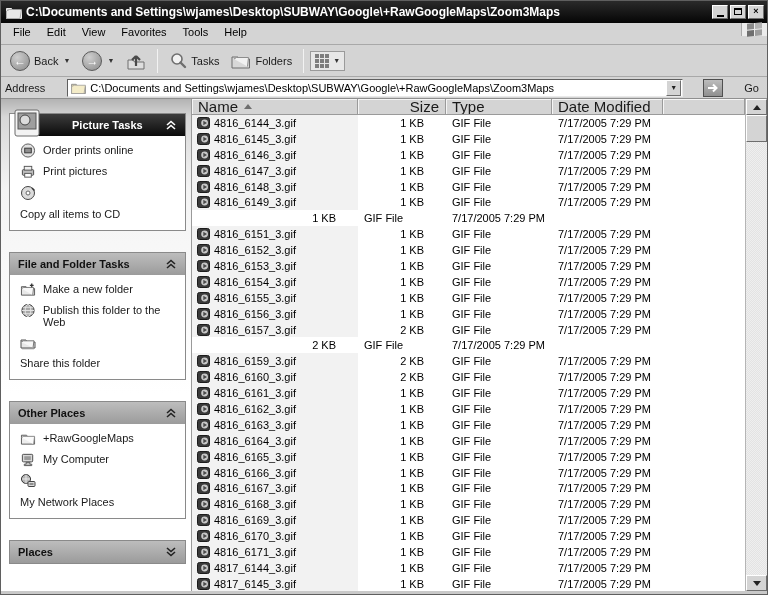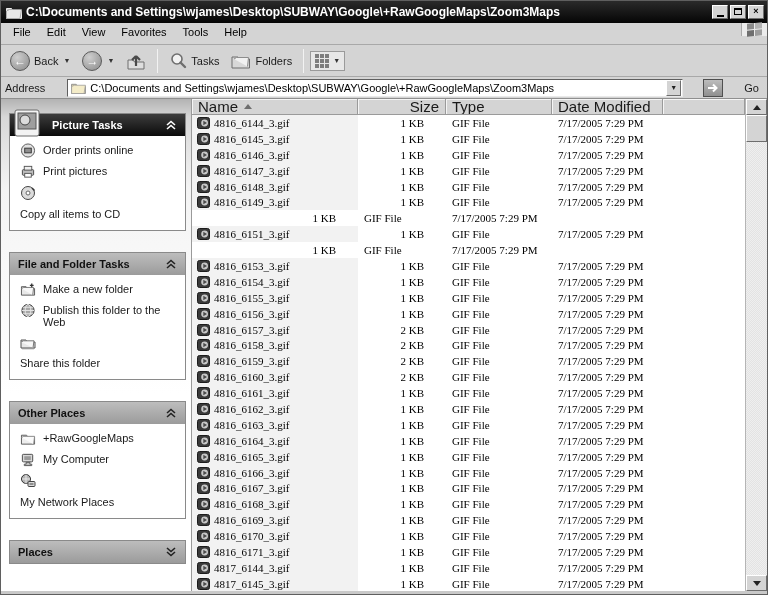--- a/index.html
+++ b/index.html
@@ -44,38 +44,38 @@
   .go-btn { width:20px; height:18px; background:linear-gradient(180deg,#bdbdbd,#8f8f8f); border:1px solid #4f4f4f; display:flex; align-items:center; justify-content:center; }
   .go-label { font-size:11px; color:#1a1a1a; padding:0 4px 0 1px; }
 
   
   .main { flex:1; display:flex; overflow:hidden; border-bottom:3px solid #c9c9c9; }
   .sidebar { width:191px; flex:0 0 auto; background:linear-gradient(180deg,#b3b3b3 0,#d7d7d7 18px,#f4f4f4 90px,#ffffff 60%); border-right:1px solid #9a9a9a; padding:14px 5px 0 8px; overflow:hidden; }
   .panel { background:#fff; border:1px solid #8a8a8a; margin-bottom:21px; }
   .panel-head { height:22px; display:flex; align-items:center; justify-content:space-between; padding:0 8px; font-size:11px; font-weight:bold; }
   .panel-head.dark { background:linear-gradient(180deg,#3d3d3d,#0a0a0a); color:#fff; }
   .panel-head.gray { background:linear-gradient(180deg,#bdbdbd,#9b9b9b); color:#111; }
-  .pt-head-wrap { position:relative; }
+  .pt-head-wrap { position:relative;padding-left:20px; }
   .pt-big-icon { position:absolute; left:2px; top:-6px; width:30px; height:30px; }
   .pt-title-pad { padding-left:34px; }
   .panel-body { padding:8px 6px 10px 10px; }
   .task-item { display:flex; align-items:flex-start; gap:7px; margin-bottom:7px; font-size:11px; color:#1a1a1a; }
   .task-item:last-child { margin-bottom:0;flex-direction:column; }
   .task-item .ti-icon { flex:0 0 16px; width:16px; height:15px; margin-top:-1px; }
   .chev { width:12px; height:10px; flex:0 0 auto; }
 
   
   .list-area { flex:1; display:flex; overflow:hidden; background:#fff; }
   .list-cols { flex:1; display:flex; flex-direction:column; overflow:hidden; }
   .list-header { display:grid; grid-template-columns:166px 88px 106px 111px 1fr; height:16px; flex:0 0 auto; }
   .hcell { background:#d4d4d4; border-right:1px solid #9a9a9a; border-bottom:1px solid #9a9a9a; box-shadow:inset 1px 1px 0 #f5f5f5; font-size:15px; color:#1a1a1a; display:flex; align-items:center; padding:0 6px; overflow:hidden; white-space:nowrap; }
   .hcell.right { justify-content:flex-end; }
   .sort-tri { width:0; height:0; border-left:4px solid transparent; border-right:4px solid transparent; border-bottom:5px solid #6e6e6e; margin-left:6px; }
   .list-body { flex:1; overflow:hidden; }
-  .frow { display:grid; grid-template-columns:166px 88px 106px 111px 1fr; height:15.9px; align-items:center;font-family:Liberation Serif, serif; }
+  .frow { display:grid; grid-template-columns:166px 88px 106px 111px 1fr; height:15.9px; align-items:center; }
   .fcell { font-size:11px; color:#000; white-space:nowrap; overflow:hidden; padding:0 6px; height:100%; display:flex; align-items:center; }
   .fcell.namec { background:#f2f2f2; gap:4px; padding-left:5px; }
   .fcell.sizec { justify-content:flex-end; padding-right:22px; background:#fff; }
   .gif-ic { flex:0 0 13px; width:13px; height:12px; }
 
   
   .scrollbar { width:22px; flex:0 0 auto; background:repeating-conic-gradient(#efefef 0 25%, #e3e3e3 0 50%) 0 0/2px 2px; border-left:1px solid #b5b5b5; display:flex; flex-direction:column; }
   .sb-btn { height:16px; background:#d4d4d4; border:1px solid; border-color:#fff #6e6e6e #6e6e6e #fff; display:flex; align-items:center; justify-content:center; flex:0 0 auto; }
   .sb-thumb { height:27px; background:#d4d4d4; border:1px solid; border-color:#fff #6e6e6e #6e6e6e #fff; flex:0 0 auto; }
   .sb-track { flex:1; }
@@ -440,20 +440,28 @@
                 </svg>
       <span>4816_6151_3.gif</span>
     </div>
     <div class="fcell sizec">1 KB</div>
     <div class="fcell">GIF File</div>
     <div class="fcell">7/17/2005 7:29 PM</div>
     <div class="fcell"></div>
   </div>
 
   <div class="frow">
+    <div class="fcell namec">
+      <svg class="gif-ic" viewBox="0 0 13 12">
+                  <rect x="0.5" y="0.5" width="12" height="11" rx="2" fill="#3a3a3a" stroke="#1c1c1c"></rect>
+                  <circle cx="7.6" cy="6" r="3.4" fill="#c9c9c9"></circle>
+                  <path d="M6.3 3.8 L10 6 L6.3 8.2 z" fill="#4a4a4a"></path>
+                </svg>
+      <span>4816_6152_3.gif</span>
+    </div>
     <div class="fcell sizec">1 KB</div>
     <div class="fcell">GIF File</div>
     <div class="fcell">7/17/2005 7:29 PM</div>
     <div class="fcell"></div>
   </div>
 
   <div class="frow">
     <div class="fcell namec">
       <svg class="gif-ic" viewBox="0 0 13 12">
                   <rect x="0.5" y="0.5" width="12" height="11" rx="2" fill="#3a3a3a" stroke="#1c1c1c"></rect>
@@ -522,28 +530,20 @@
                 </svg>
       <span>4816_6157_3.gif</span>
     </div>
     <div class="fcell sizec">2 KB</div>
     <div class="fcell">GIF File</div>
     <div class="fcell">7/17/2005 7:29 PM</div>
     <div class="fcell"></div>
   </div>
 
   <div class="frow">
-    <div class="fcell namec">
-      <svg class="gif-ic" viewBox="0 0 13 12">
-                  <rect x="0.5" y="0.5" width="12" height="11" rx="2" fill="#3a3a3a" stroke="#1c1c1c"></rect>
-                  <circle cx="7.6" cy="6" r="3.4" fill="#c9c9c9"></circle>
-                  <path d="M6.3 3.8 L10 6 L6.3 8.2 z" fill="#4a4a4a"></path>
-                </svg>
-      <span>4816_6158_3.gif</span>
-    </div>
     <div class="fcell sizec">2 KB</div>
     <div class="fcell">GIF File</div>
     <div class="fcell">7/17/2005 7:29 PM</div>
     <div class="fcell"></div>
   </div>
 
   <div class="frow">
     <div class="fcell namec">
       <svg class="gif-ic" viewBox="0 0 13 12">
                   <rect x="0.5" y="0.5" width="12" height="11" rx="2" fill="#3a3a3a" stroke="#1c1c1c"></rect>

